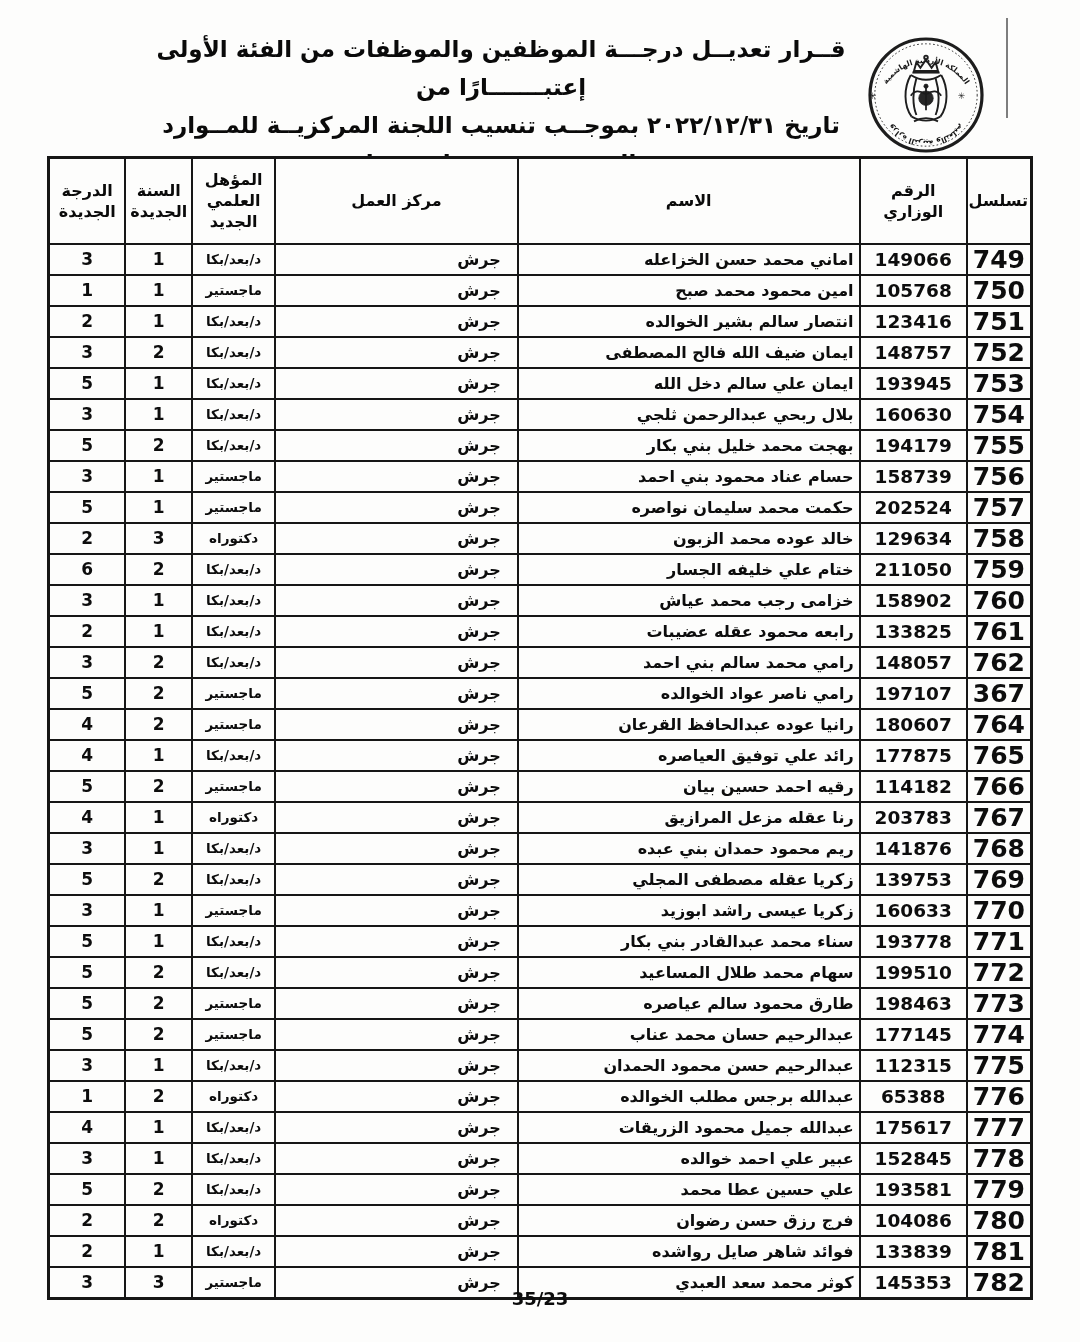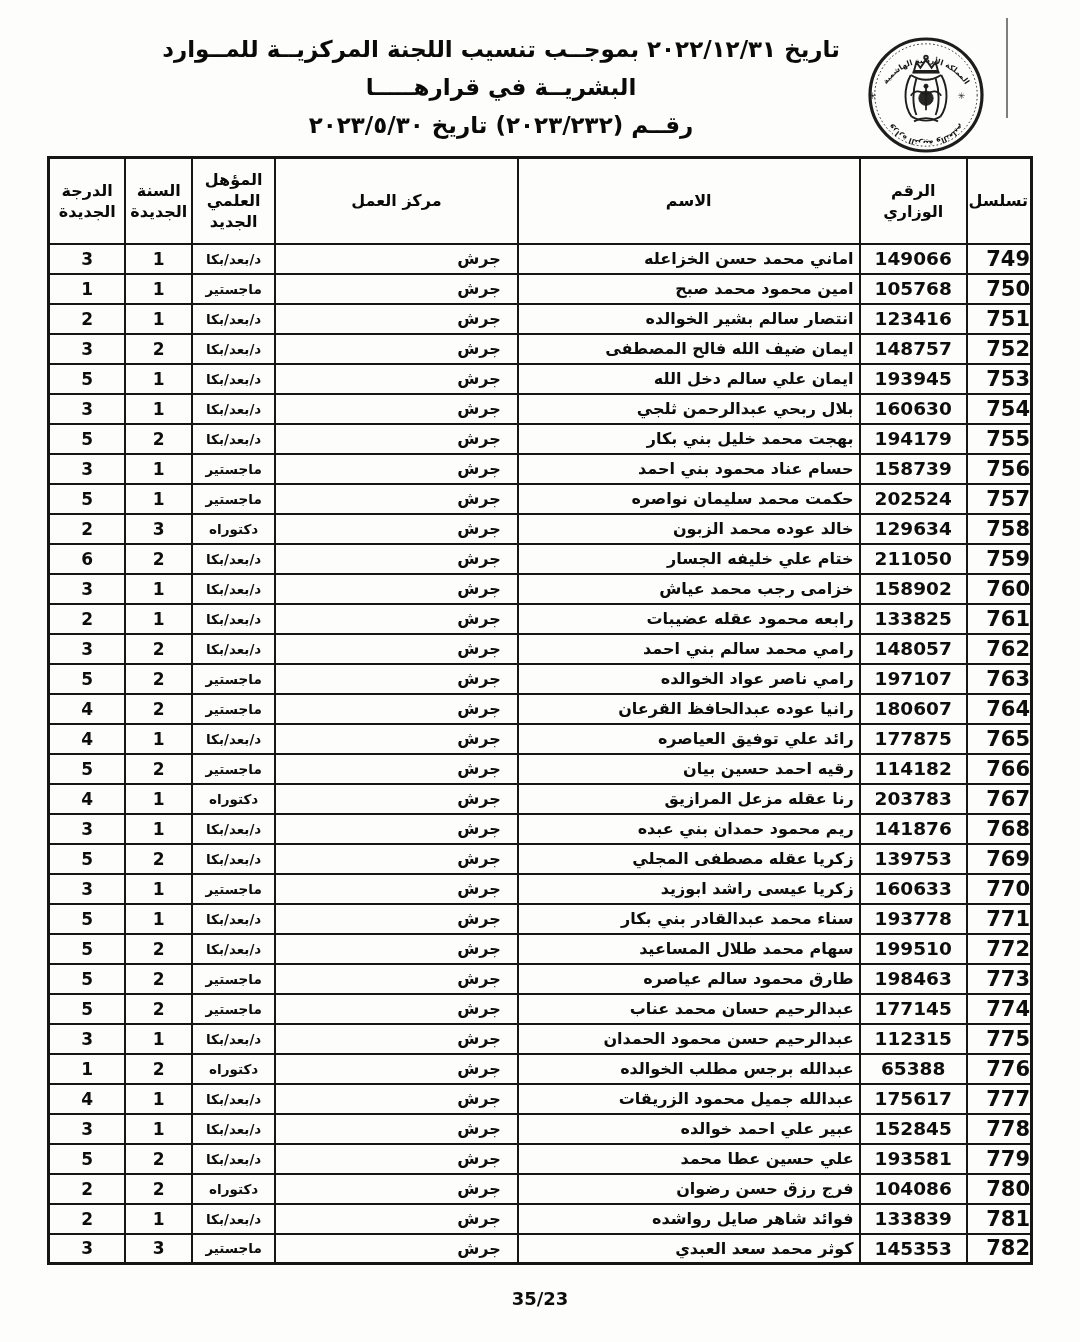--- a/index.html
+++ b/index.html
@@ -85,21 +85,21 @@
   }
   
   th.col-serial           { width: 64px; }
   th.col-ministry-number  { width: 106px; }
   th.col-name             { width: 338px; }
   th.col-work-center      { width: 240px; }
   th.col-qualification    { width: 82px; }
   th.col-year             { width: 66px; }
   th.col-grade            { width: 76px; }
 
-  td.col-serial          { font-size: 21px; text-align: right; }
+  td.col-serial          { font-size: 25px; }
   td.col-ministry-number { font-size: 18.5px; }
   td.col-name            { font-size: 16px; text-align: right; padding-right: 5px; }
   td.col-work-center     { font-size: 16px; text-align: right; padding-right: 16px; }
   td.col-qualification   { font-size: 13.5px; }
   td.col-year            { font-size: 17px; }
   td.col-grade           { font-size: 17px; }
 
   
   .footer-page {
     position: absolute;
@@ -161,20 +161,21 @@
         <circle cx="75" cy="64" r="2.6" fill="#1c1c1c"></circle>
       </g>
 
       <path d="M60 108 Q75 100 90 108" fill="none" stroke="#1e1e1e" stroke-width="2.2"></path>
     </svg>
   </div>
 
   <div class="scan-line-artifact"></div>
 
   <div class="doc-title">
+    <div class="title-line">قــرار تعديــل درجـــة الموظفين والموظفات من الفئة الأولى  إعتبـــــــارًا من</div>
     <div class="title-line">تاريخ ٢٠٢٢/١٢/٣١ بموجــب تنسيب اللجنة المركزيــة للمــوارد البشريــة في قرارهـــــا</div>
     <div class="title-line">رقــم (٢٠٢٣/٢٣٢) تاريخ ٢٠٢٣/٥/٣٠</div>
   </div>
 
   <table class="data-table">
     <thead>
       <tr>
         <th class="col-serial">تسلسل</th>
         <th class="col-ministry-number">الرقم الوزاري</th>
         <th class="col-name">الاسم</th>
@@ -305,21 +306,21 @@
         <tr>
           <td class="col-serial">762</td>
           <td class="col-ministry-number">148057</td>
           <td class="col-name">رامي محمد سالم بني احمد</td>
           <td class="col-work-center">جرش</td>
           <td class="col-qualification">د/بعد/بكا</td>
           <td class="col-year">2</td>
           <td class="col-grade">3</td>
         </tr>
         <tr>
-          <td class="col-serial">763</td>
+          <td class="col-serial">367</td>
           <td class="col-ministry-number">197107</td>
           <td class="col-name">رامي ناصر عواد الخوالده</td>
           <td class="col-work-center">جرش</td>
           <td class="col-qualification">ماجستير</td>
           <td class="col-year">2</td>
           <td class="col-grade">5</td>
         </tr>
         <tr>
           <td class="col-serial">764</td>
           <td class="col-ministry-number">180607</td>

